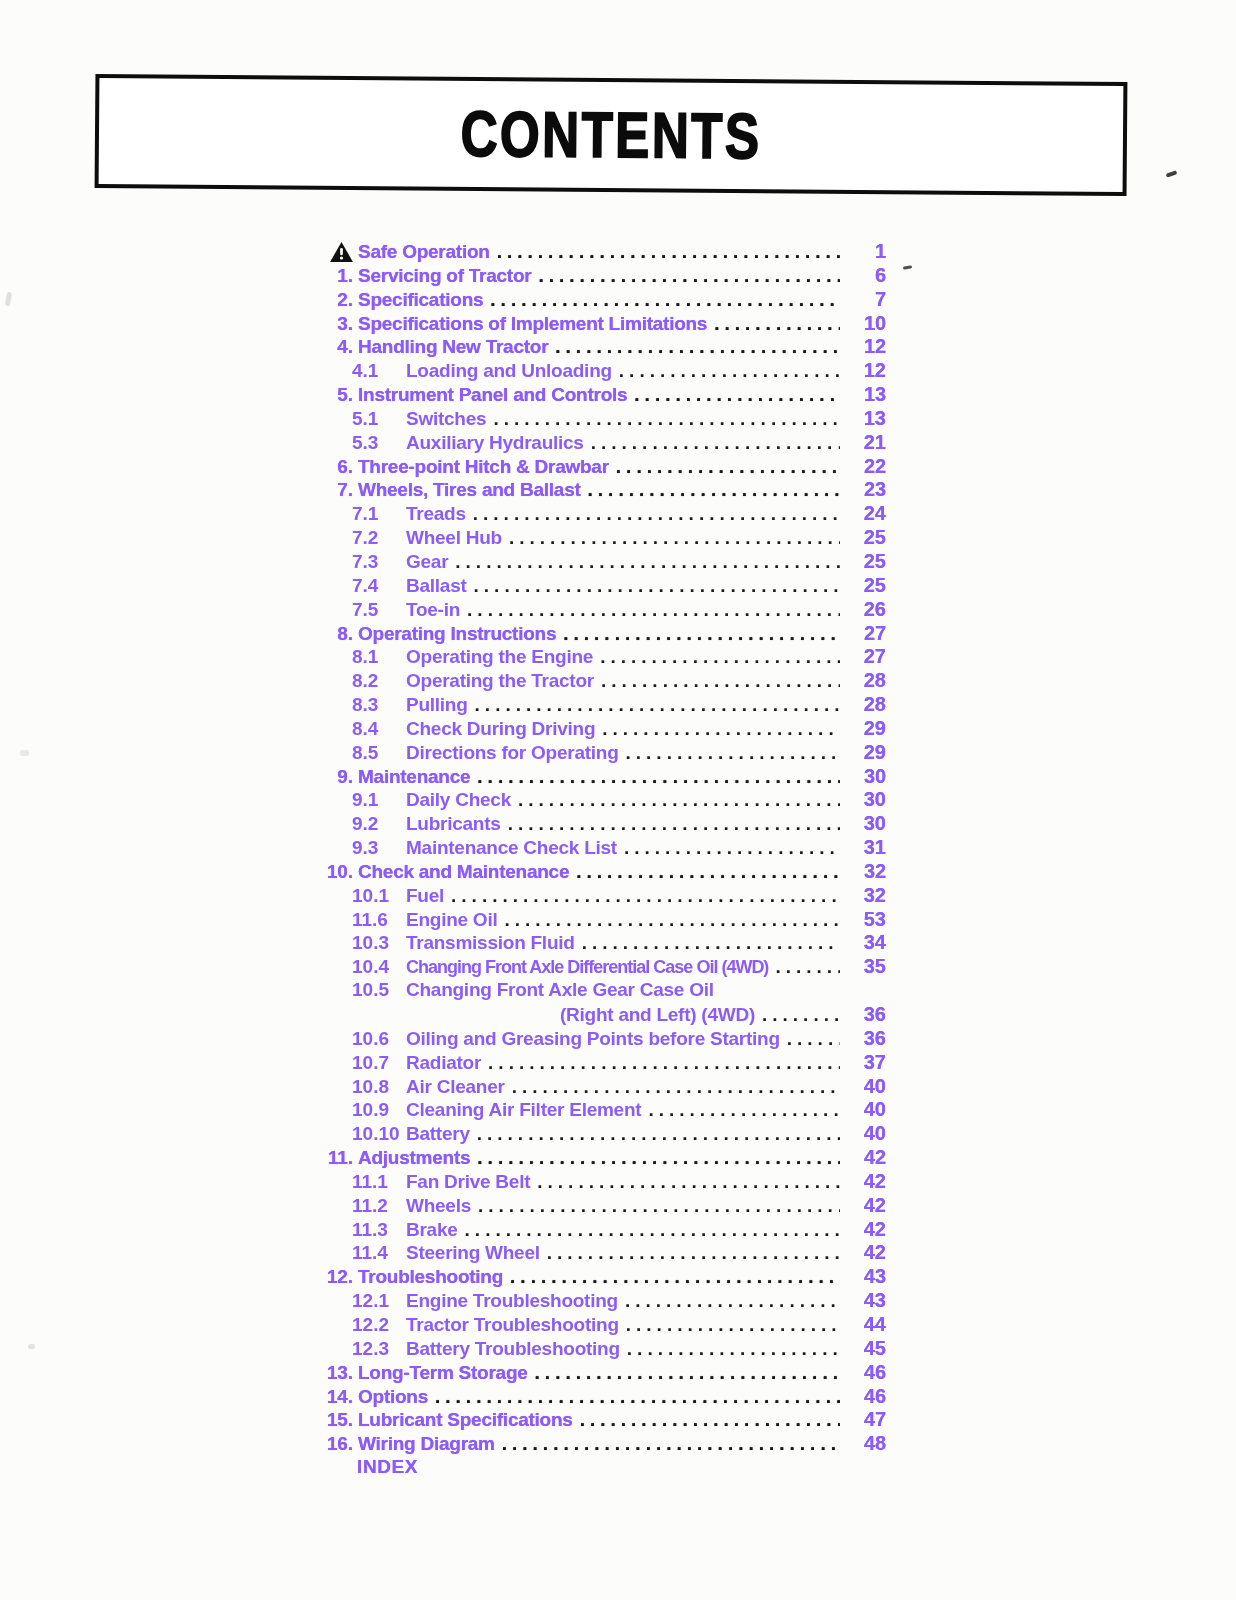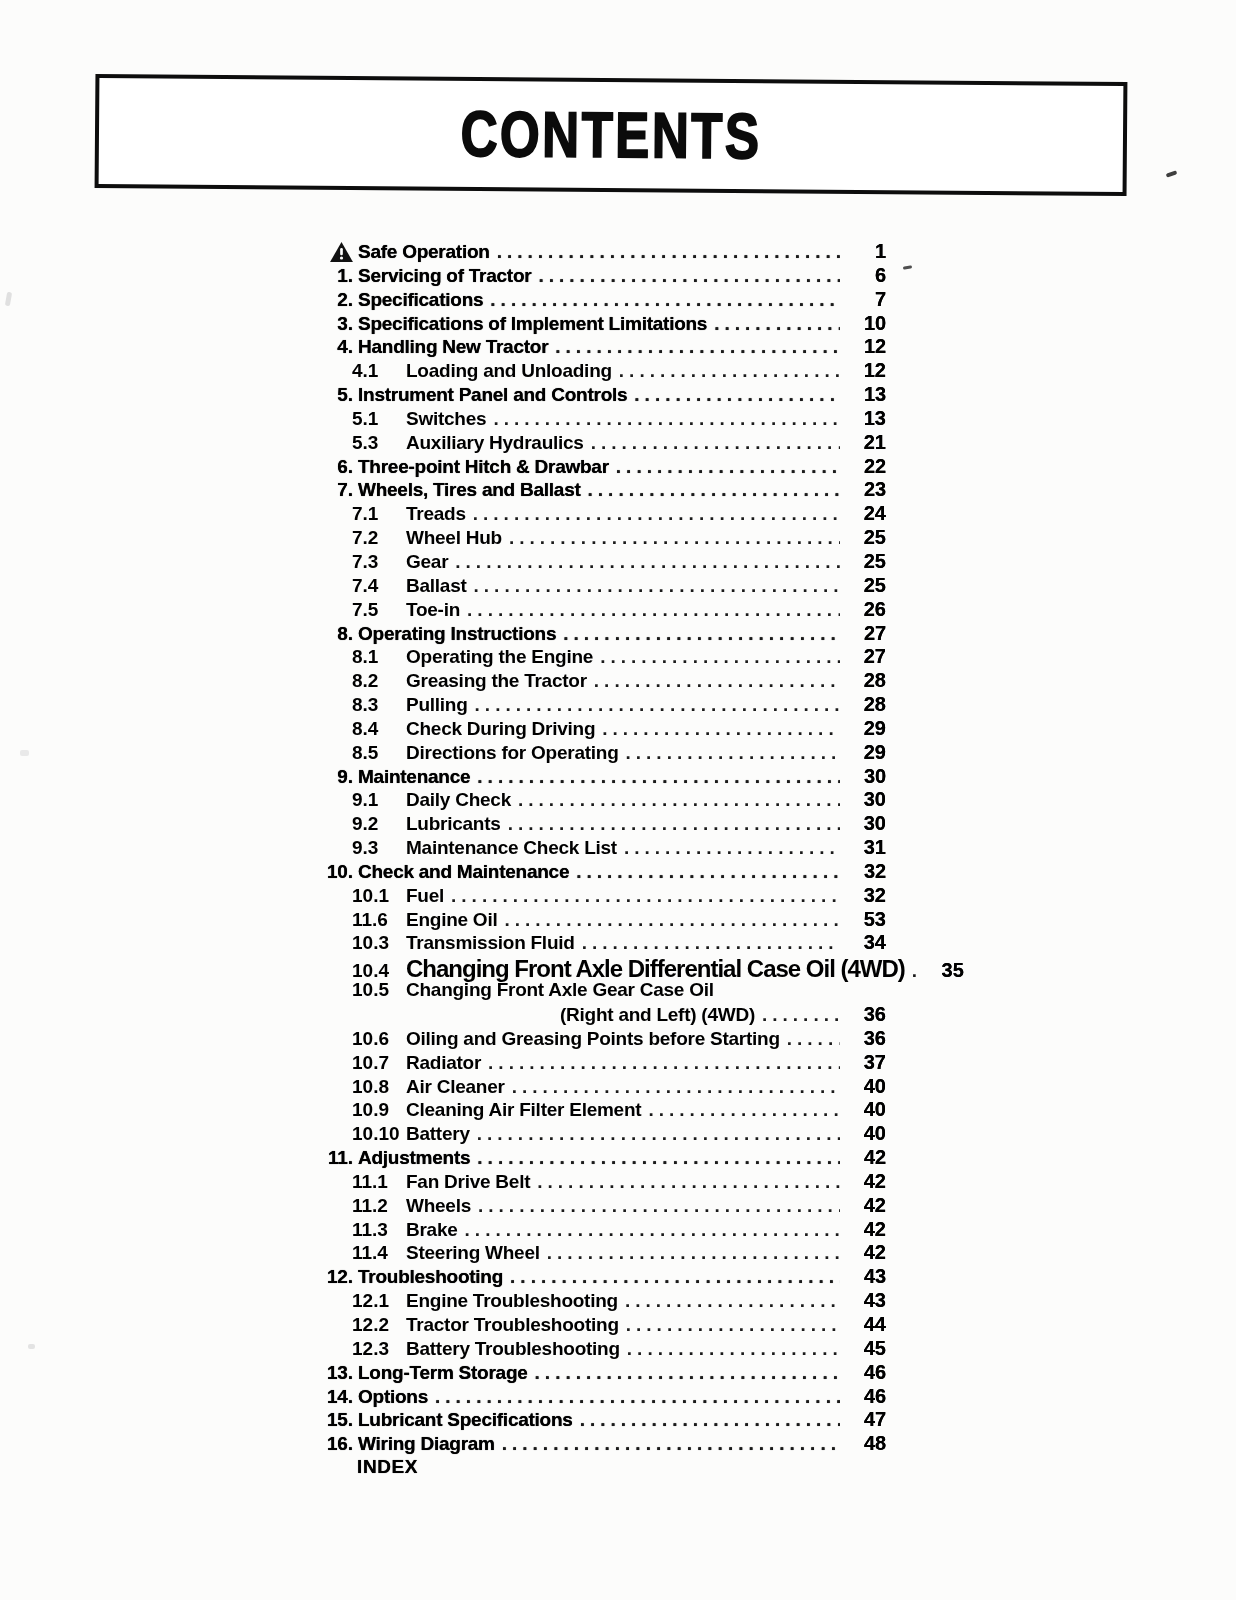--- a/index.html
+++ b/index.html
@@ -22,30 +22,30 @@
     -webkit-text-stroke:1.8px #0b0b0b;
     text-shadow:0 0 1px #0b0b0b;
     white-space:nowrap;
   }
   
   .toc{
     position:absolute;left:320px;top:240px;width:566px;
   }
   .row{
     display:flex;align-items:baseline;height:23.85px;
-    font-size:19px;font-weight:bold;color:#000000;white-space:nowrap;
+    font-size:19px;font-weight:bold;color:#8b5cf6;white-space:nowrap;
   }
   .row.main,.row.icon,.row.plain{ text-shadow:0 0 0.7px currentColor; letter-spacing:-0.1px; }
   .num{flex:0 0 33px;text-align:right;}
   .icon-wrap{flex:0 0 33px;text-align:right;align-self:center;line-height:0;}
   .icon-wrap svg{display:inline-block;vertical-align:-3px;}
   .main .title,.icon .title{margin-left:5px;}
   .sub .num,.subplain .num{margin-left:32px;flex:0 0 54px;text-align:left;}
   .title{flex:0 0 auto;letter-spacing:-0.25px;}
-  .title.tight{font-size:24px;letter-spacing:-1px;}
+  .title.tight{font-size:18px;letter-spacing:-1px;}
   .plain .title{margin-left:37px;letter-spacing:0.6px;}
   .cont .title{margin-left:auto;}
   .leader{
     flex:1 1 0;min-width:0;overflow:hidden;white-space:nowrap;
     padding-left:7px;padding-right:6px;letter-spacing:5px;color:#1a1a1a;
   }
   .leader::after{content:"................................................................................";}
   .cont .leader{flex:0 0 72px;}
   .page{flex:0 0 46px;text-align:right;font-size:20px;text-shadow:0 0 0.6px currentColor;}
   
@@ -171,21 +171,21 @@
       <span class="page">27</span>
     </div>
     <div class="row sub">
       <span class="num">8.1</span>
       <span class="title">Operating the Engine</span>
       <span class="leader"></span>
       <span class="page">27</span>
     </div>
     <div class="row sub">
       <span class="num">8.2</span>
-      <span class="title">Greasing the Tractor</span>
+      <span class="title">Operating the Tractor</span>
       <span class="leader"></span>
       <span class="page">28</span>
     </div>
     <div class="row sub">
       <span class="num">8.3</span>
       <span class="title">Pulling</span>
       <span class="leader"></span>
       <span class="page">28</span>
     </div>
     <div class="row sub">

